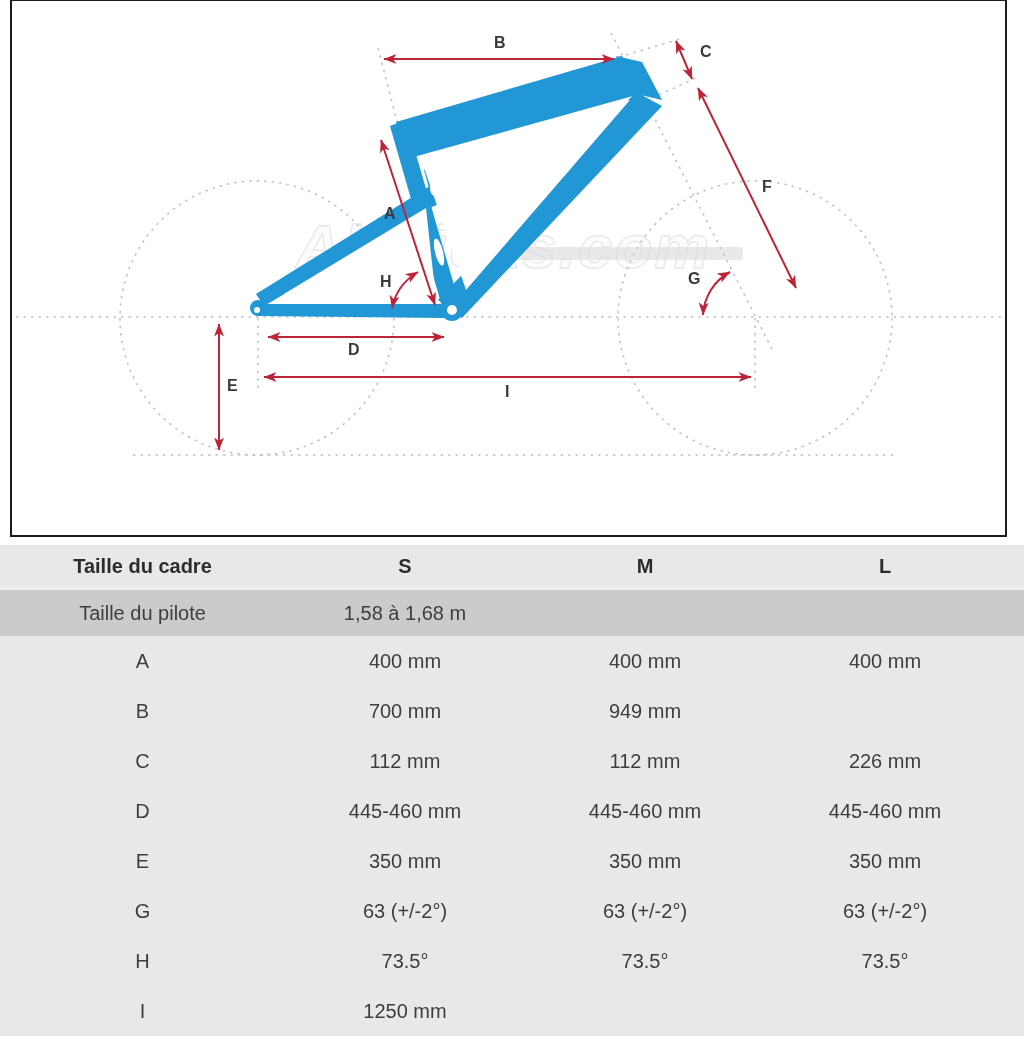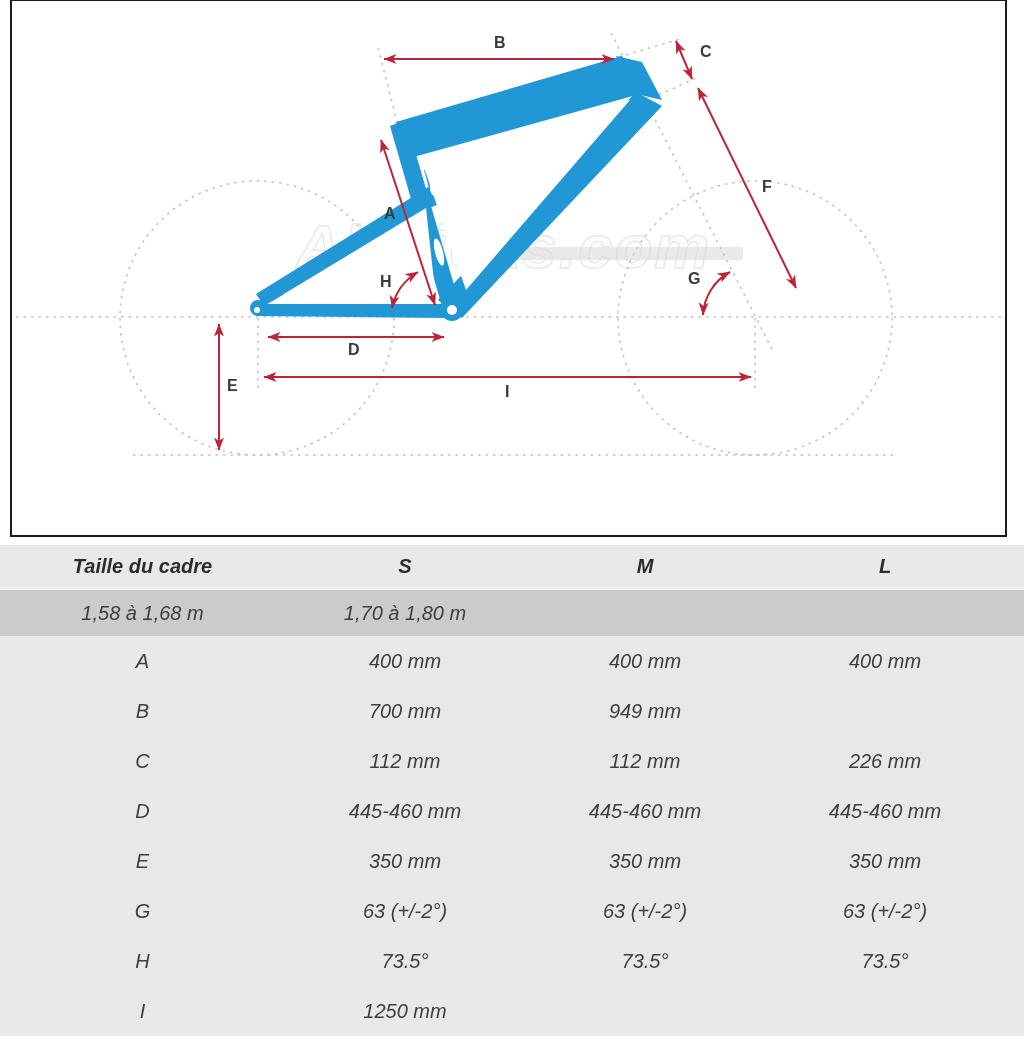--- a/index.html
+++ b/index.html
@@ -13,21 +13,21 @@
   }
   .diagram-box svg{display:block;width:100%;height:100%;}
 
   .dim-label{font-family:"Liberation Sans",sans-serif;font-size:16px;font-weight:700;fill:#393941;}
   .wm-text{font-family:"Liberation Sans",sans-serif;font-size:62px;font-weight:700;font-style:italic;
            fill:#fcfcfd;stroke:#e7e7ec;stroke-width:1.3px;letter-spacing:2px;}
 
   
   .spec-table{position:absolute;left:0;top:545px;width:1024px;background:#ffffff;}
   .trow{display:grid;grid-template-columns:285px 240px 240px 240px;padding-right:19px;
-        align-items:center;background:#e8e8e8;height:50px;font-style:italic;}
+        align-items:center;background:#e8e8e8;height:50px;}
   .trow.head{height:42px;}
   .trow.head .tcell{font-weight:700;color:#2c2c2c;}
   .trow.pilot{height:46px;background:#cbcbcb;border-top:3px solid #eeeeee;}
   .tcell{text-align:center;font-size:20px;color:#3e3e3e;line-height:1;}
 </style>
 </head>
 <body>
 
 <div class="diagram-box">
   <svg viewBox="12 1 993 534">
@@ -105,22 +105,22 @@
 <div class="spec-table">
 
   <div class="trow head">
     <div class="tcell">Taille du cadre</div>
     <div class="tcell">S</div>
     <div class="tcell">M</div>
     <div class="tcell">L</div>
   </div>
 
   <div class="trow pilot">
+    <div class="tcell">Taille du pilote</div>
     <div class="tcell">1,58 à 1,68 m</div>
-    <div class="tcell">1,70 à 1,80 m</div>
   </div>
 
   <div class="trow">
     <div class="tcell">A</div>
     <div class="tcell">400 mm</div>
     <div class="tcell">400 mm</div>
     <div class="tcell">400 mm</div>
   </div>
   <div class="trow">
     <div class="tcell">B</div>

